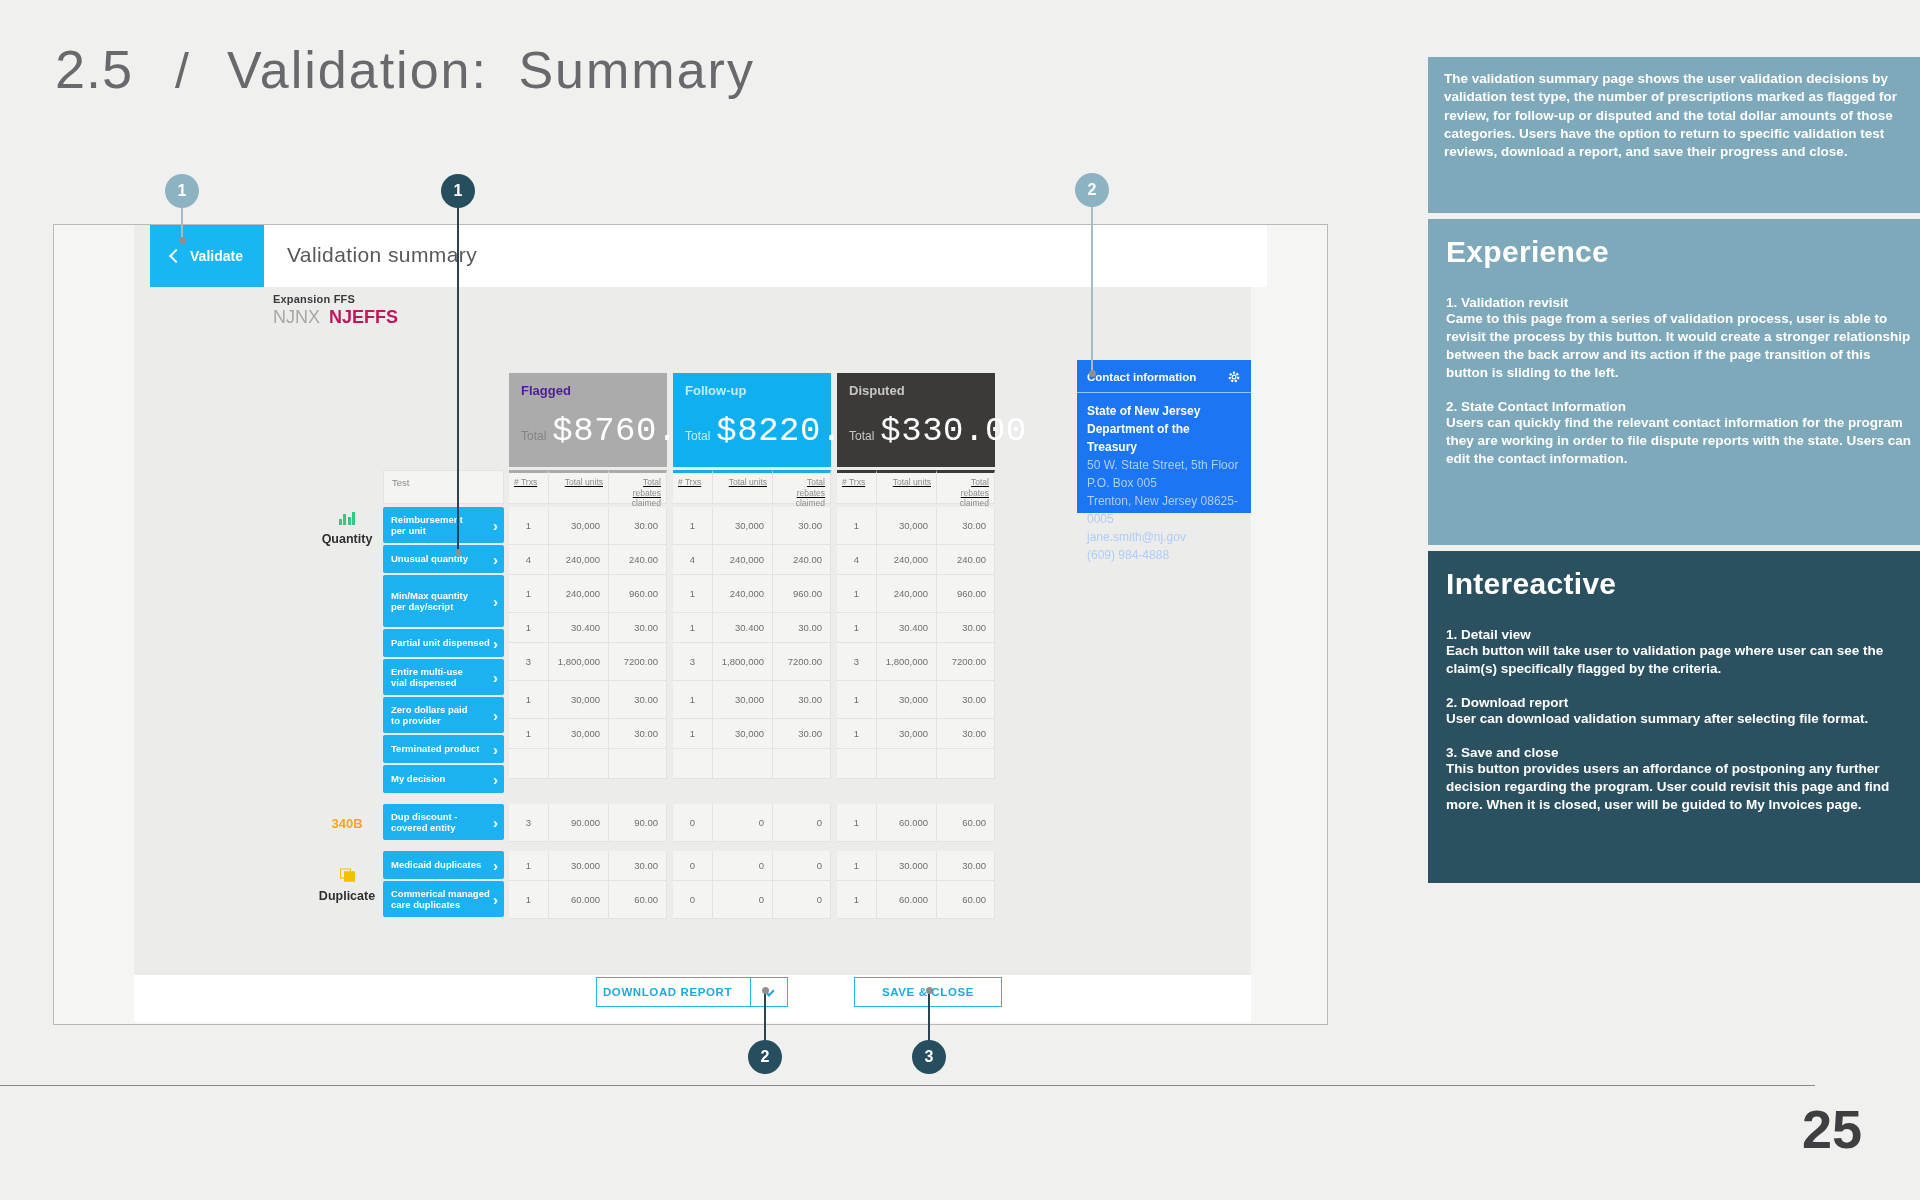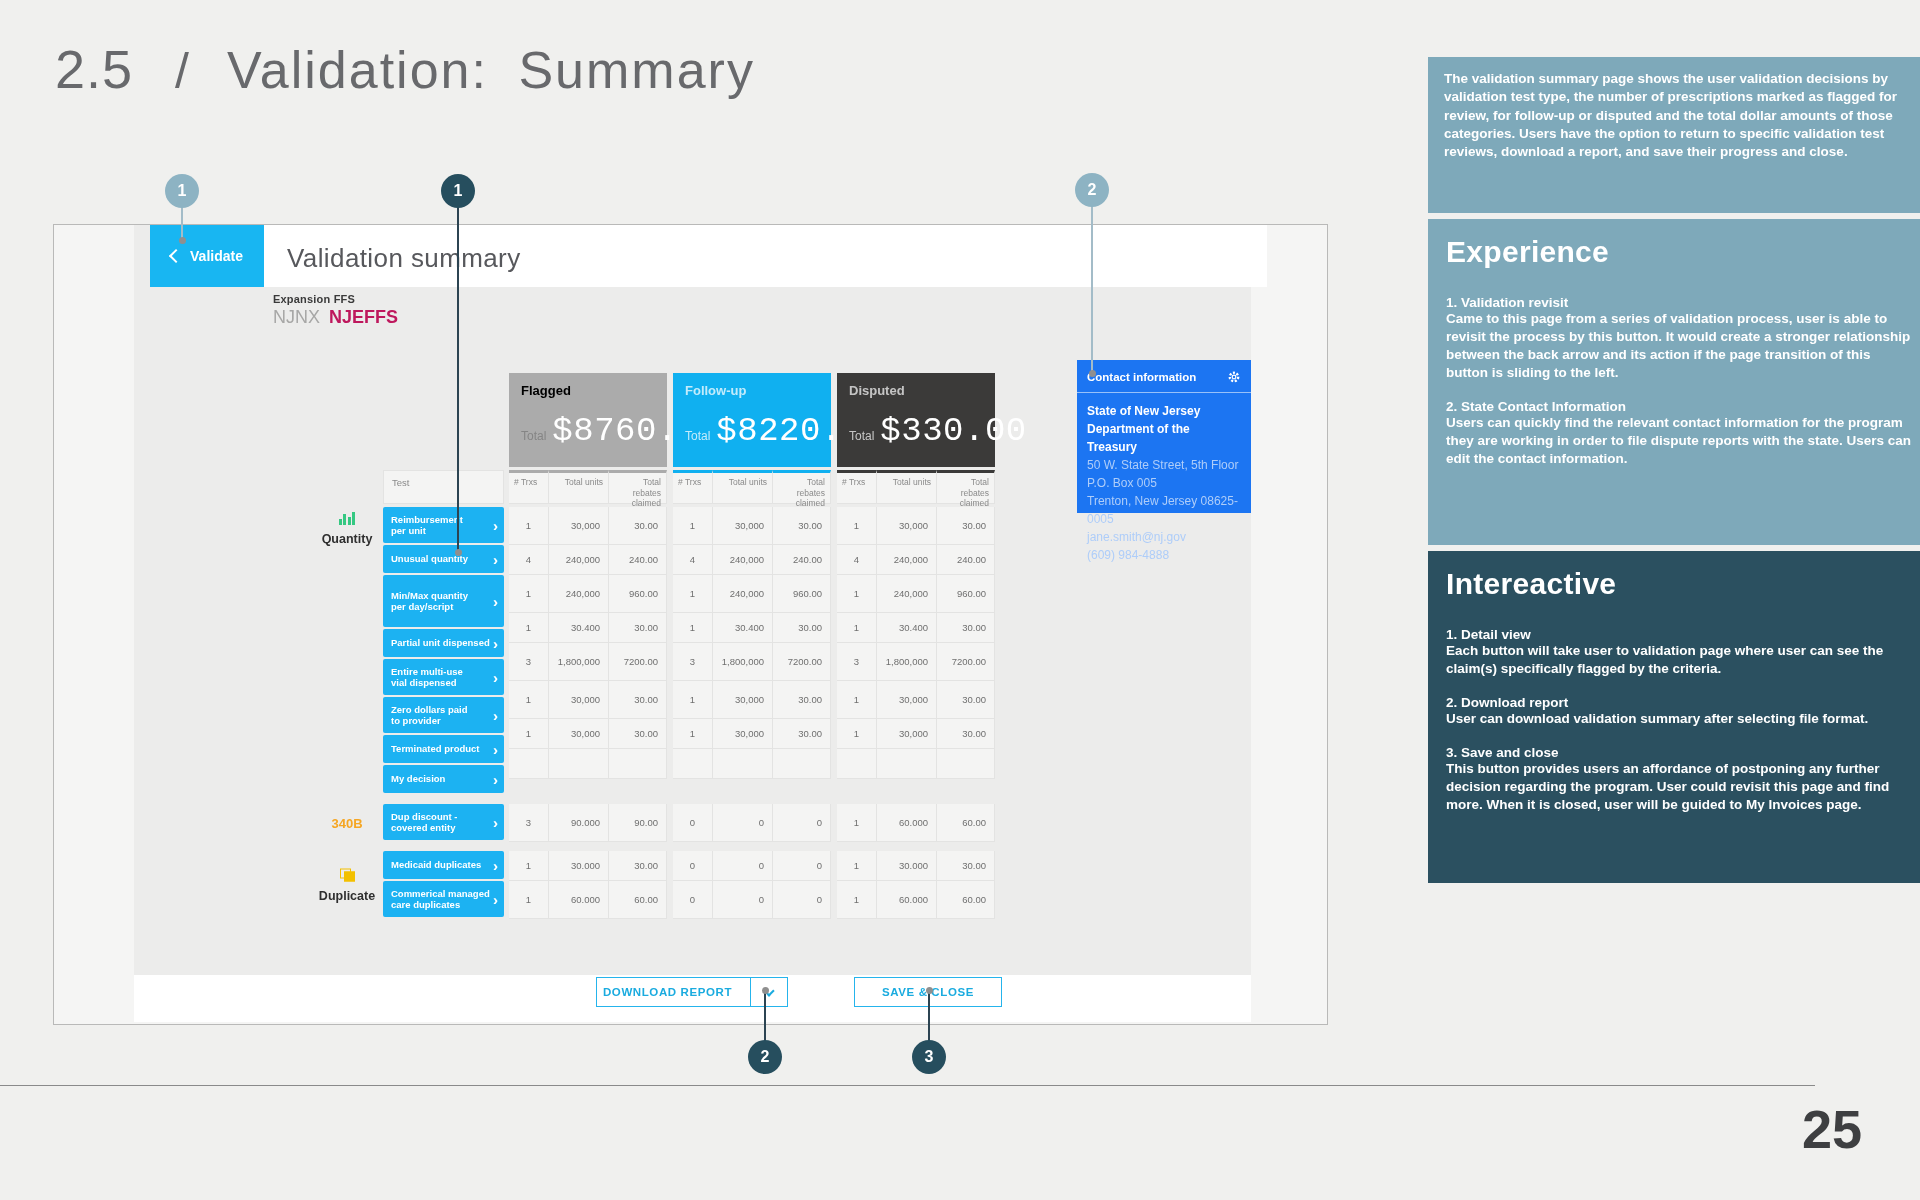--- a/index.html
+++ b/index.html
@@ -12,21 +12,21 @@
   .sec-slash{font-size:50px;font-weight:300;margin:0 38px 0 42px;}
   .sec-title{font-size:52px;font-weight:500;letter-spacing:2px;word-spacing:14px;}
 
   
   .frame{position:absolute;left:53px;top:224px;width:1275px;height:801px;background:#f5f5f4;border:1px solid #b9b9b8;box-sizing:border-box;}
   .mockup{position:absolute;left:80px;top:0px;width:1117px;height:797px;background:#ececeb;}
   .m-header{position:absolute;left:16px;top:0;width:100%;height:62px;background:#ffffff;}
   .back-btn{position:absolute;left:0;top:0;width:114px;height:62px;background:#18b6f2;color:#fff;display:flex;align-items:center;justify-content:center;gap:9px;cursor:pointer;}
   .back-chevron{width:8px;height:8px;border-left:2.5px solid #fff;border-bottom:2.5px solid #fff;transform:rotate(45deg);}
   .back-label{font-size:14px;font-weight:bold;}
-  .m-title{position:absolute;left:137px;top:18px;font-size:26px;color:#57585c;letter-spacing:0.4px;}
+  .m-title{position:absolute;left:137px;top:18px;font-size:21px;color:#57585c;letter-spacing:0.4px;}
   .m-footer{position:absolute;left:0;top:750px;width:100%;height:47px;background:#ffffff;}
 
   
   .program{position:absolute;left:139px;top:68px;}
   .program-type{font-size:11px;font-weight:bold;color:#3a3a3a;letter-spacing:0.2px;}
   .program-code{font-size:18px;margin-top:2px;}
   .code-prefix{color:#a7a7a6;}
   .code-main{color:#be185d;font-weight:bold;margin-left:4px;}
 
   
@@ -46,21 +46,21 @@
   .c-line.bold{color:#ffffff;font-weight:bold;}
   .gear{width:14px;height:14px;cursor:pointer;}
 
   
   .vtable{position:absolute;left:177px;top:245px;width:684px;}
   .t-row{display:flex;}
   .cat-col{width:72px;position:relative;flex:none;}
   .test-col{width:121px;flex:none;}
   .gap5{width:5px;flex:none;}
   .gap6{width:6px;flex:none;}
-  .grp{width:158px;flex:none;display:flex;}
+  .grp{width:158px;flex:none;display:flex;text-decoration:underline;}
   .hdr-test{width:121px;box-sizing:border-box;background:#f4f4f3;border:1px solid #e3e3e2;font-size:9.5px;color:#8a8a8a;padding:6px 0 0 8px;height:34px;}
   .hdr-cell{box-sizing:border-box;background:#f4f4f3;border-bottom:1px solid #e3e3e2;border-right:1px solid #e3e3e2;font-size:8.5px;color:#8a8a8a;padding:4px 5px 0 5px;height:34px;line-height:1.25;}
   .hdr-grp{border-top:3px solid;}
   .section{display:flex;margin-top:3px;}
   .section + .section{margin-top:9px;}
   .testbtn{box-sizing:border-box;background:#1cb2f2;border-radius:2px;margin-bottom:2px;color:#fff;display:flex;align-items:center;padding:0 6px 0 8px;cursor:pointer;}
   .testbtn-label{font-size:9.5px;font-weight:bold;line-height:1.2;flex:1;}
   .testbtn-chev{font-size:15px;font-weight:bold;line-height:1;margin-left:2px;}
   .dcell{box-sizing:border-box;background:#f4f4f3;border-bottom:1px solid #e3e3e2;border-right:1px solid #e3e3e2;font-size:9.5px;color:#6f6f6f;display:flex;align-items:center;}
   .dcell.num{justify-content:flex-end;padding-right:8px;}
@@ -135,21 +135,21 @@
       <div class="program">
         <div class="program-type">Expansion FFS</div>
         <div class="program-code">
           <span class="code-prefix">NJNX</span>
           <span class="code-main">NJEFFS</span>
         </div>
       </div>
 
       <div class="cards" id="cards">
           <div class="card" style="background: rgb(171, 171, 171);">
-            <div class="card-label" style="color: #000000;">Flagged</div>
+            <div class="card-label" style="color: #4c1d95;">Flagged</div>
             <div class="card-total-row">
               <span class="card-total-label" style="color: rgb(133, 133, 133);">Total</span>
               <span class="card-amount">$8760.00</span>
             </div>
           </div>
           <div class="card" style="background: rgb(16, 176, 240);">
             <div class="card-label" style="color: rgba(255, 255, 255, 0.75);">Follow-up</div>
             <div class="card-total-row">
               <span class="card-total-label" style="color: rgba(255, 255, 255, 0.75);">Total</span>
               <span class="card-amount">$8220.00</span>

